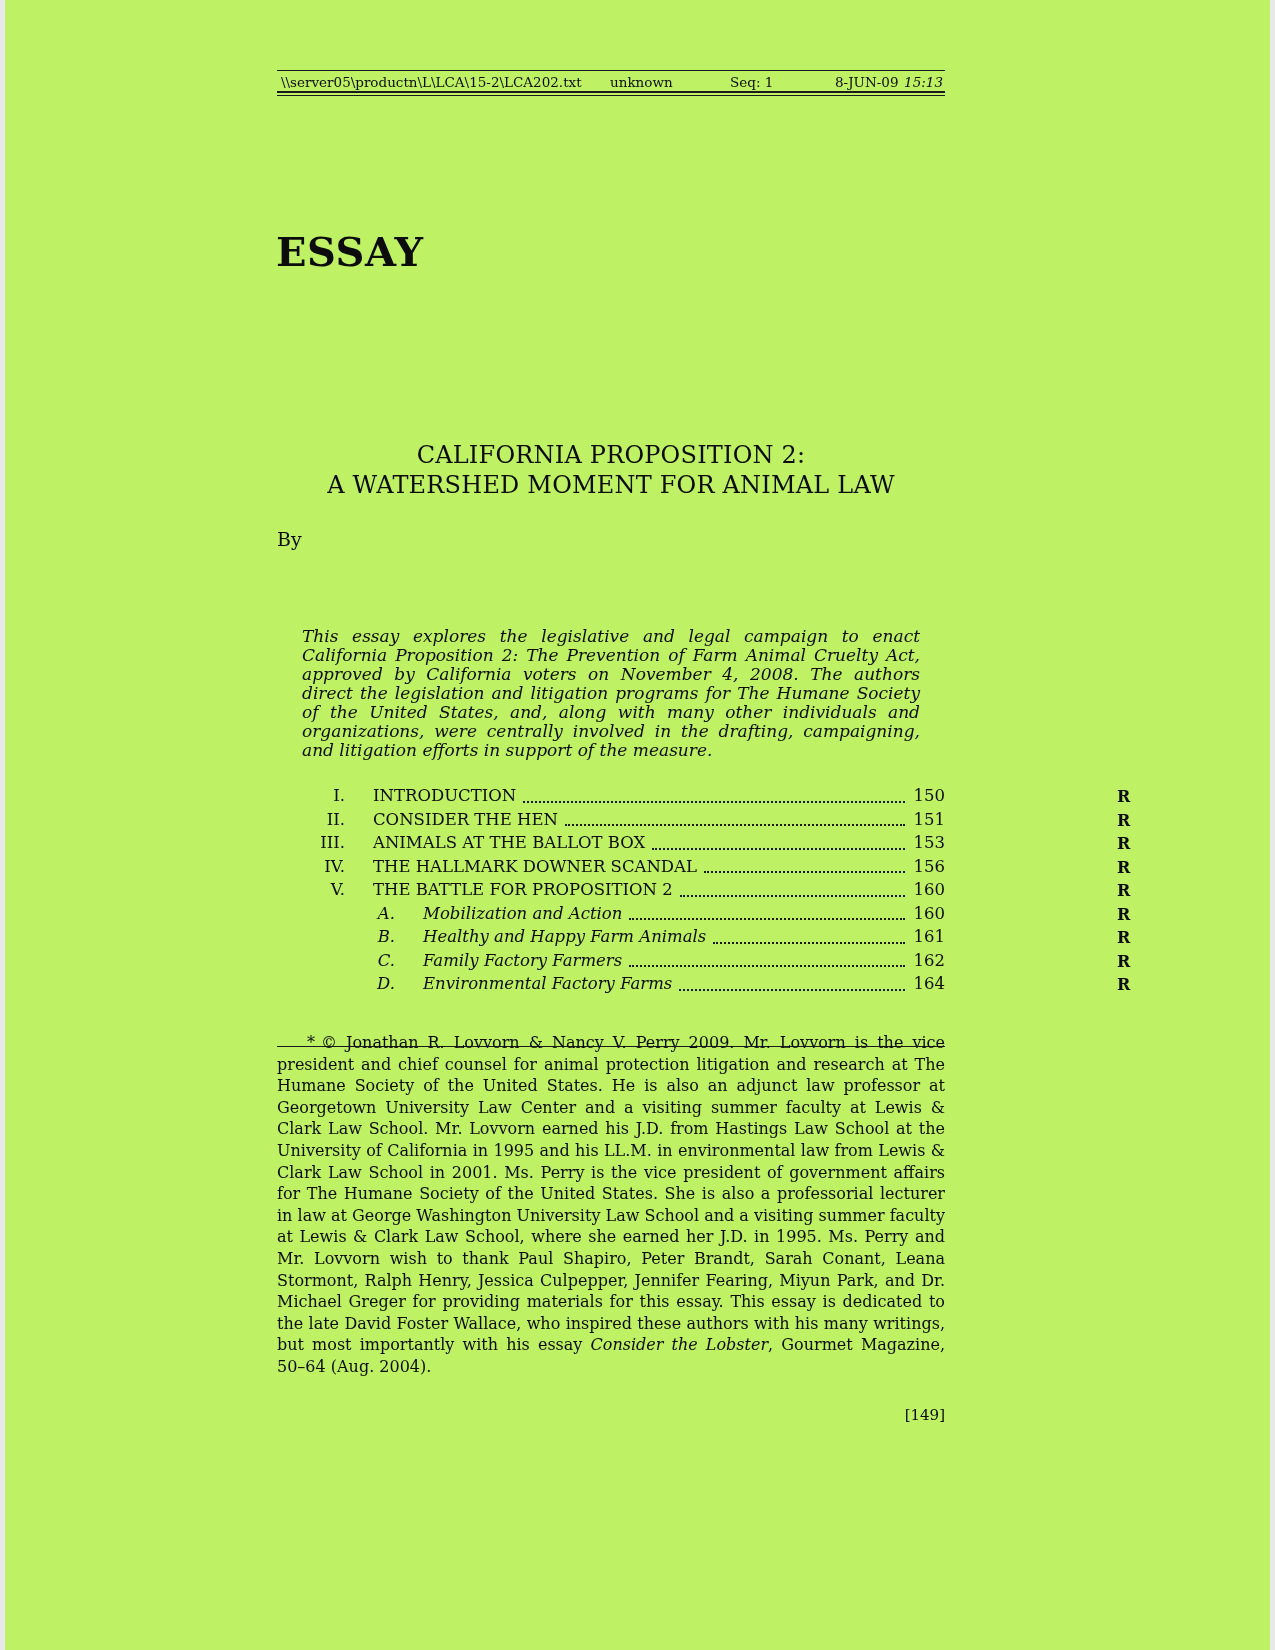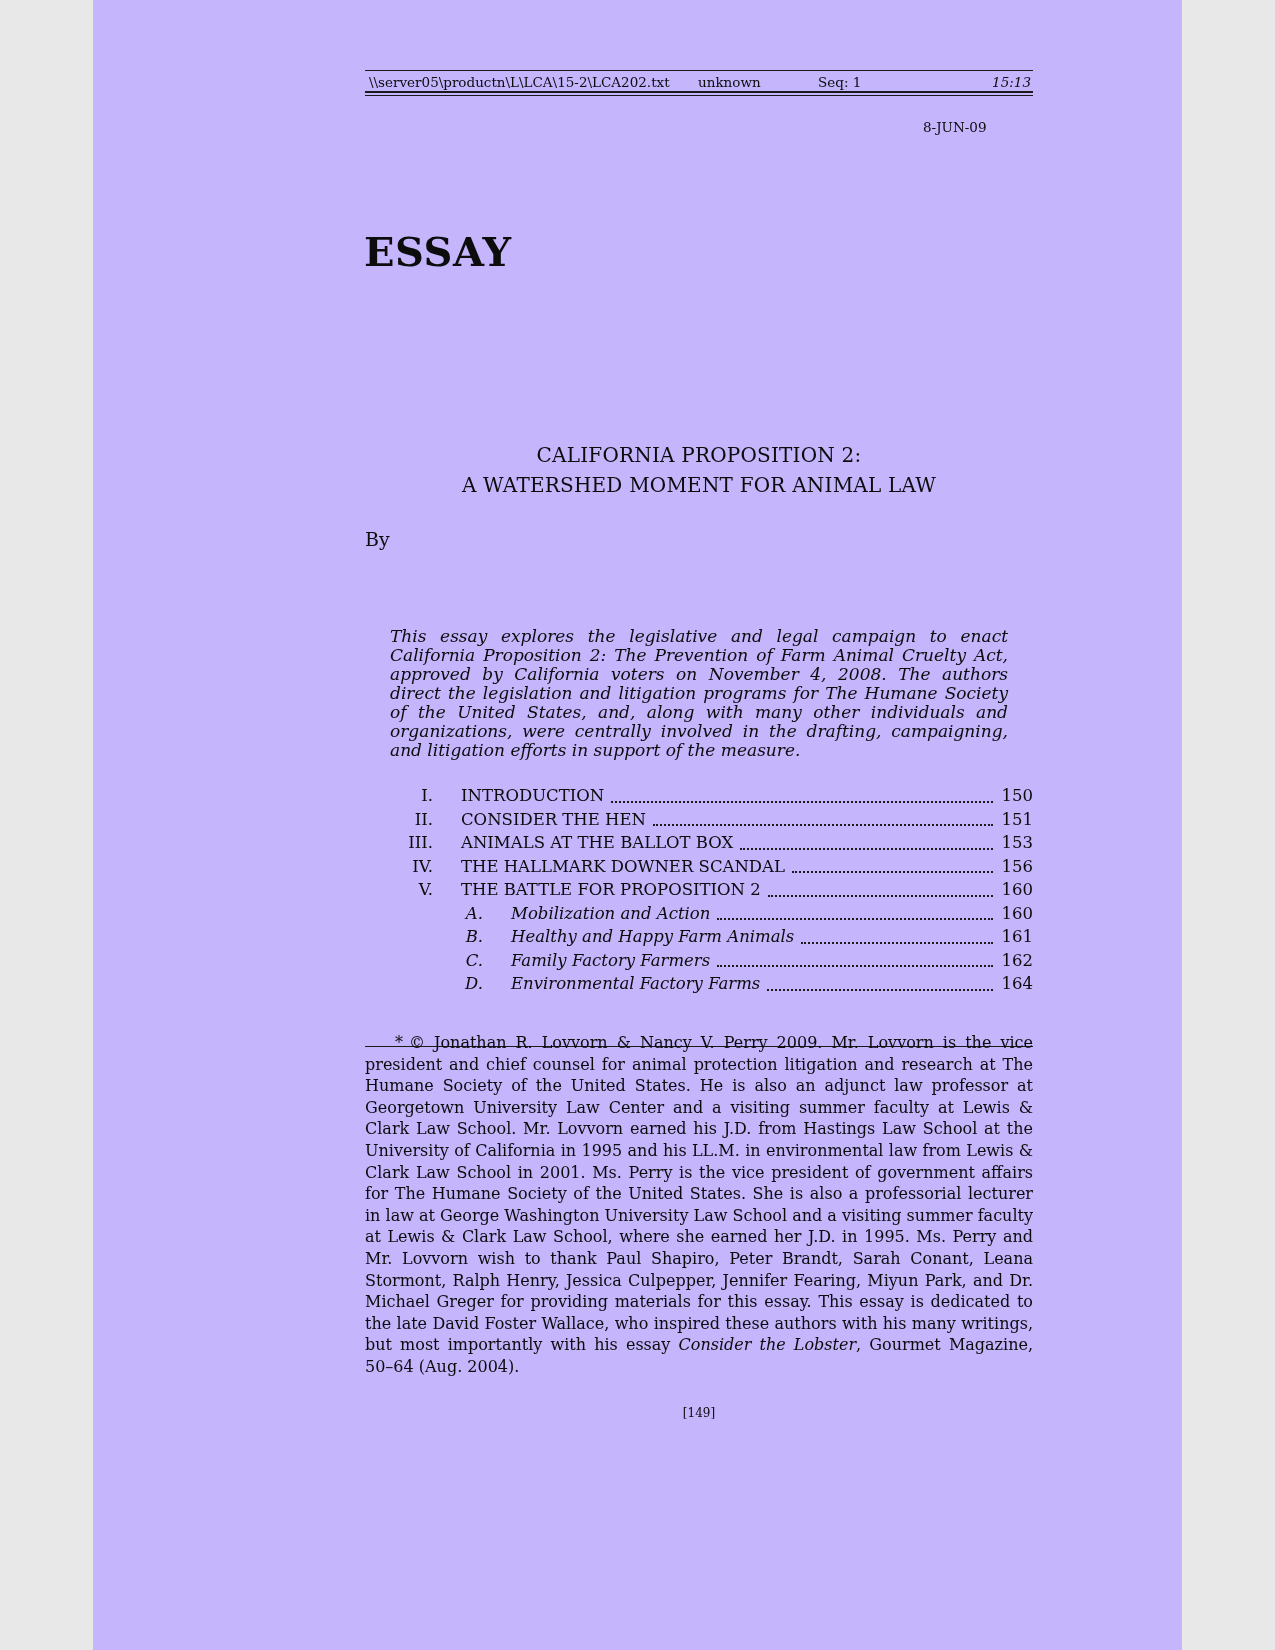--- a/index.html
+++ b/index.html
@@ -1,21 +1,21 @@
 <!DOCTYPE html>
 <html><head>
 <meta charset="utf-8">
 <style>
   * { margin: 0; padding: 0; box-sizing: border-box; }
   html, body { background: #e8e8e8; }
   .page {
     position: relative;
-    width: 1089px;
+    width: 1265px;
     height: 1650px;
-    background: #c4b5fd;
+    background: #bef264;
     margin: 0 auto;
     font-family: "DejaVu Serif", "Liberation Serif", serif;
     color: #0c0c0c;
     overflow: hidden;
   }
 
   
   .runhead {
     position: absolute;
     left: 272px; top: 70px;
@@ -25,21 +25,21 @@
   .runhead-row {
     position: relative;
     height: 20px;
     font-size: 13.5px;
     padding-top: 3px;
     white-space: nowrap;
   }
   .rh-path  { position: absolute; left: 4px; }
   .rh-user  { position: absolute; left: 333px; }
   .rh-seq   { position: absolute; left: 453px; }
-  .rh-date  { position: absolute; left: 558px; margin-top: 45px; }
+  .rh-date  { position: absolute; left: 558px; }
   .rh-time  { position: absolute; right: 2px; font-style: italic; }
   .runhead-thickline {
     height: 5px;
     border-top: 2px solid #1a1a1a;
     border-bottom: 1px solid #1a1a1a;
   }
 
   
   .essay-label {
     position: absolute;
@@ -48,21 +48,21 @@
     font-weight: bold;
     letter-spacing: 0.5px;
   }
 
   
   .title-block {
     position: absolute;
     left: 272px; top: 440px;
     width: 668px;
     text-align: center;
-    font-size: 20px;
+    font-size: 24px;
     line-height: 30px;
     letter-spacing: 0.2px;
   }
   .byline-block {
     position: absolute;
     left: 272px; top: 526px;
     width: 668px;
     text-align: left;
     font-size: 19px;
     line-height: 27px;
@@ -128,22 +128,22 @@
     text-indent: 30px;
   }
   .fn-marker { margin-right: 6px; }
   .fn-italic { font-style: italic; }
 
   
   .folio {
     position: absolute;
     left: 272px; top: 1406px;
     width: 668px;
-    text-align: center;
-    font-size: 12px;
+    text-align: right;
+    font-size: 15px;
   }
 </style>
 </head>
 <body>
 
 <div class="page">
 
   <div class="runhead">
     <div class="runhead-topline"></div>
     <div class="runhead-row">

